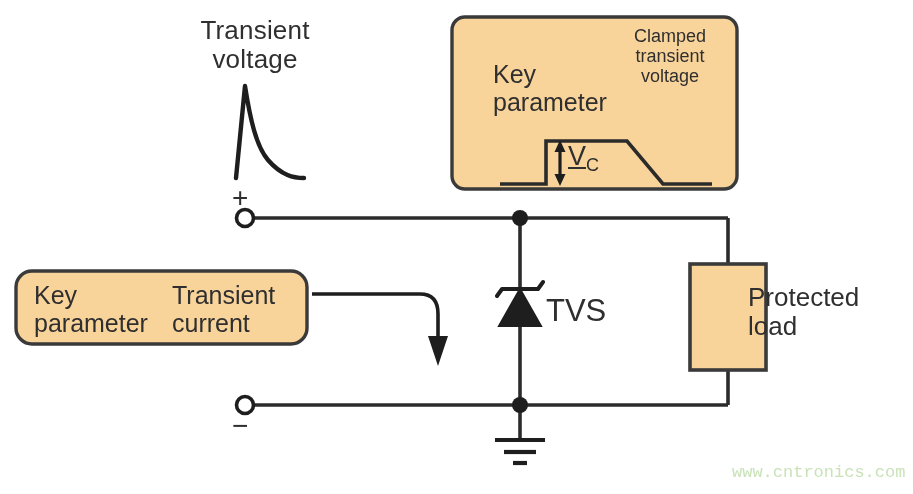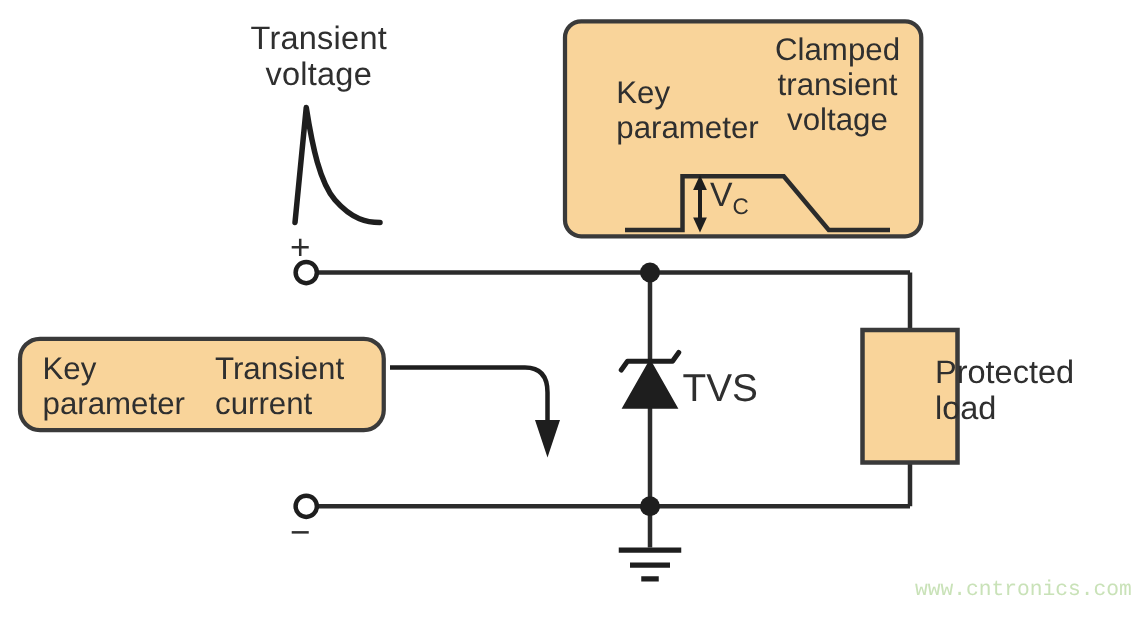--- a/index.html
+++ b/index.html
@@ -54,26 +54,27 @@
     top: 60px;
     width: 130px;
     text-align: left;
     font-size: 25px;
   }
   #clamp-title {
     left: 600px;
     top: 26px;
     width: 140px;
     text-align: center;
-    font-size: 25px;
+    font-size: 18px;
   }
   #vc-label {
     left: 568px;
     top: 141px;
     font-size: 27px;
+    text-decoration: underline;
   }
   #vc-label .sub {
     font-size: 18px;
     vertical-align: sub;
     letter-spacing: 0;
   }
 
   
   #left-key-parameter {
     left: 34px;

